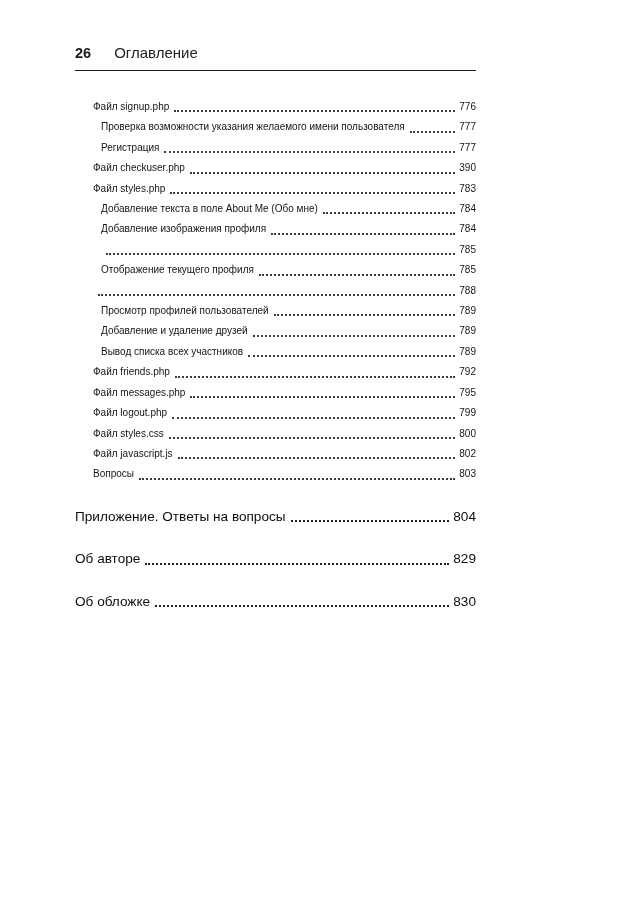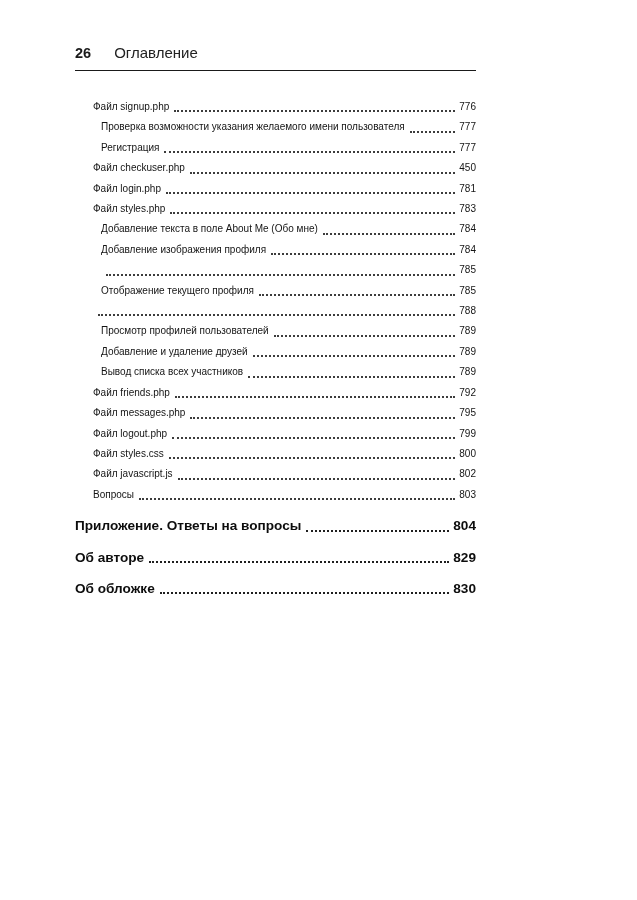--- a/index.html
+++ b/index.html
@@ -49,22 +49,22 @@
     flex: 1 1 auto;
     min-width: 10px;
     margin: 0 4px 0 5px;
     border-bottom: 2px dotted #3c3c3c;
     transform: translateY(-5px);
   }
   .toc-page { white-space: nowrap; }
   .level-1 { margin-left: 18px; }
   .level-2 { margin-left: 26px; }
   .level-0 {
-    margin-top: 11px;
-    font-weight: 700;
+    margin-top: 22px;
+    font-weight: 400;
     font-size: 13.6px;
     color: #0d0d0d;
   }
   .level-0 .toc-dots {
     border-bottom-width: 2.4px;
     border-bottom-color: #1f1f1f;
   }
 </style>
 </head>
 <body>
@@ -90,26 +90,21 @@
     <span class="toc-page">777</span>
   </div>
       <div class="toc-entry level-2">
     <span class="toc-label">Регистрация</span>
     <span class="toc-dots"></span>
     <span class="toc-page">777</span>
   </div>
       <div class="toc-entry level-1">
     <span class="toc-label">Файл checkuser.php</span>
     <span class="toc-dots"></span>
-    <span class="toc-page">450</span>
-  </div>
-      <div class="toc-entry level-1">
-    <span class="toc-label">Файл login.php</span>
-    <span class="toc-dots"></span>
-    <span class="toc-page">781</span>
+    <span class="toc-page">390</span>
   </div>
       <div class="toc-entry level-1">
     <span class="toc-label">Файл styles.php</span>
     <span class="toc-dots"></span>
     <span class="toc-page">783</span>
   </div>
       <div class="toc-entry level-2">
     <span class="toc-label">Добавление текста в поле About Me (Обо мне)</span>
     <span class="toc-dots"></span>
     <span class="toc-page">784</span>

